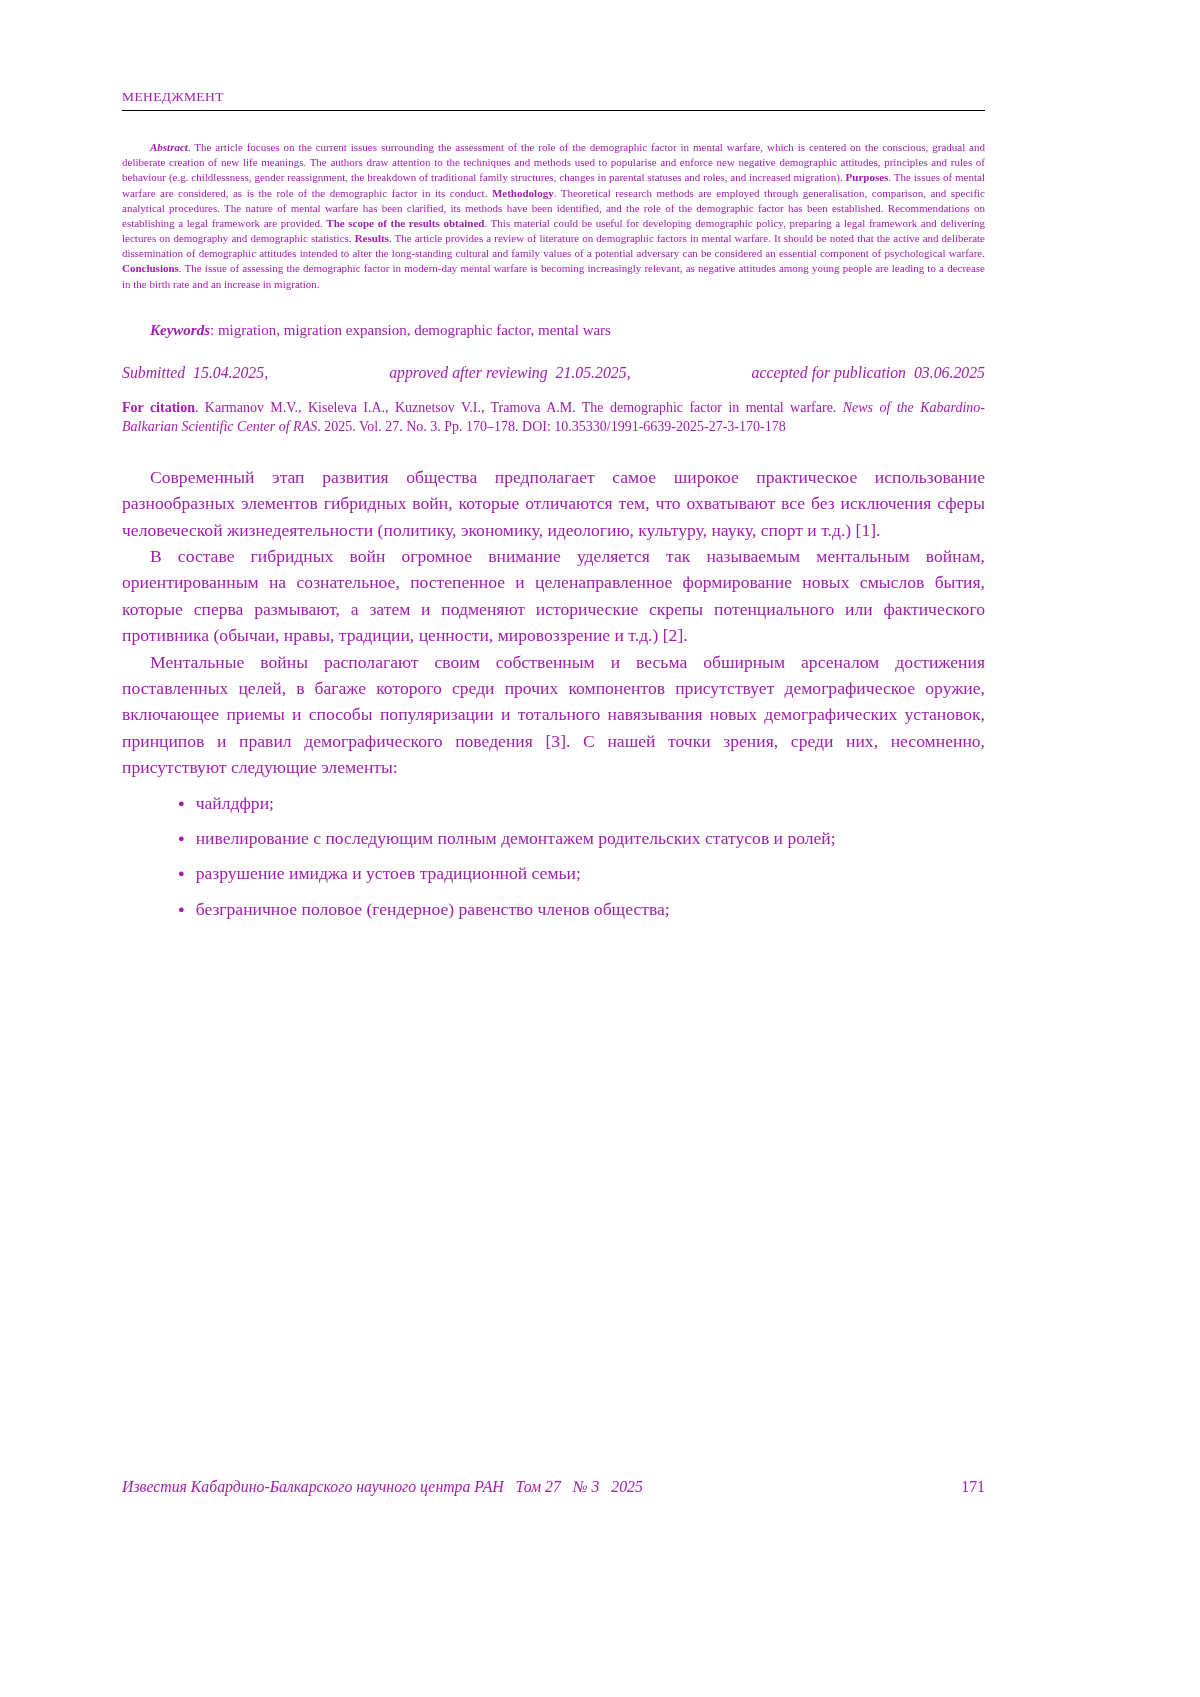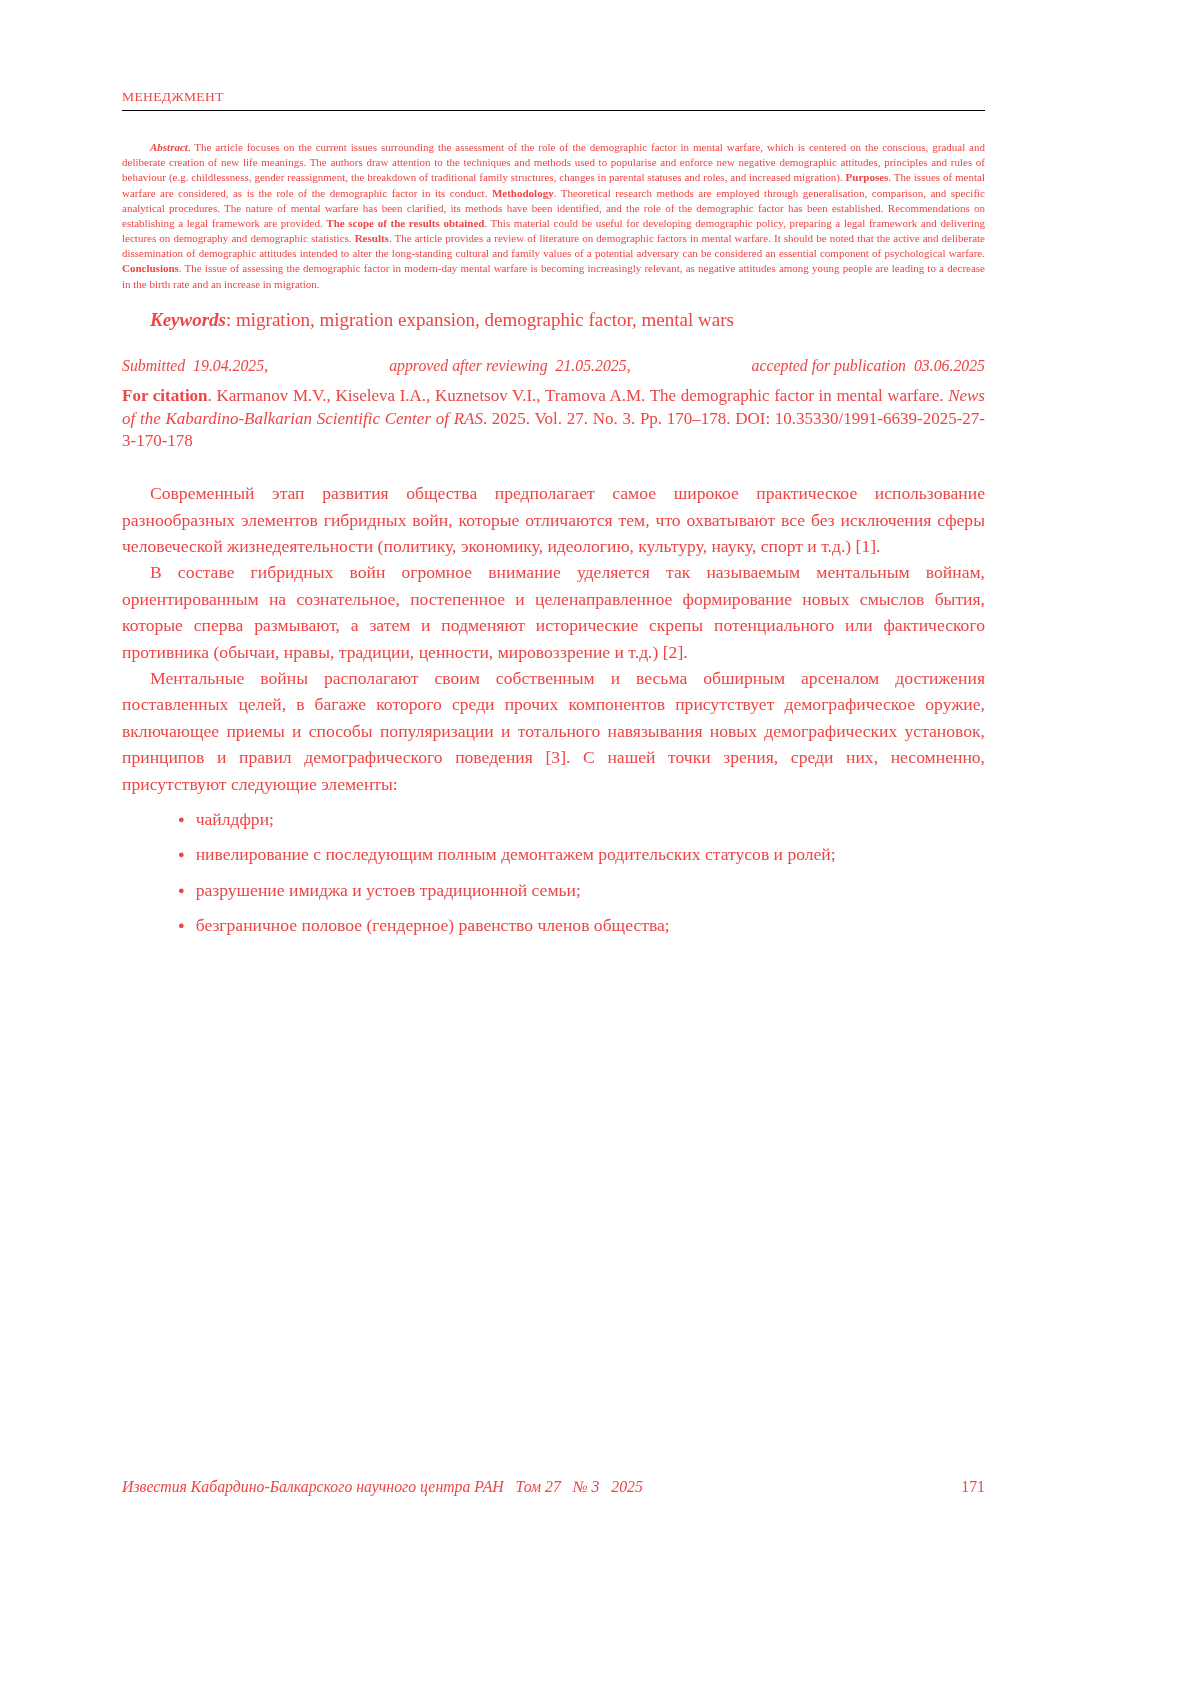--- a/index.html
+++ b/index.html
@@ -3,21 +3,21 @@
 <meta charset="utf-8">
 <style>
   * { margin:0; padding:0; box-sizing:border-box; }
   html,body { background:#ffffff; }
   .page {
     position:relative;
     width:1200px;
     height:1697px;
     background:#ffffff;
     font-family:"Liberation Serif", serif;
-    color:#ef4444;
+    color:#a21caf;
     overflow:hidden;
   }
   .content {
     position:absolute;
     left:122px;
     top:0;
     width:863px;
   }
   .running-head {
     margin-top:89px;
@@ -33,37 +33,37 @@
   span.i  { font-style:italic; }
   span.bi { font-weight:bold; font-style:italic; }
   .abstract {
     margin-top:29px;
     font-size:11px;
     line-height:1.38;
     text-align:justify;
     text-indent:28px;
   }
   .keywords {
-    margin-top:15px;
-    font-size:19px;
+    margin-top:28px;
+    font-size:15px;
     line-height:1.38;
     text-align:justify;
     text-indent:28px;
   }
   .dates {
     margin-top:24px;
     font-size:15.8px;
     font-style:italic;
     display:flex;
     justify-content:space-between;
   }
   .dates span { white-space:pre; }
   .citation {
-    margin-top:10px;
-    font-size:17px;
+    margin-top:17px;
+    font-size:14px;
     line-height:1.34;
     text-align:justify;
   }
   .bodytext { margin-top:27px; }
   .bodytext p {
     font-size:17.6px;
     line-height:1.5;
     text-align:justify;
     text-indent:28px;
   }
@@ -101,21 +101,21 @@
   <div class="content">
 
     <div class="running-head">МЕНЕДЖМЕНТ</div>
     <div class="rule"></div>
 
     <p class="abstract"><span class="bi">Abstract</span><span>. The article focuses on the current issues surrounding the assessment of the role of the demographic factor in mental warfare, which is centered on the conscious, gradual and deliberate creation of new life meanings. The authors draw attention to the techniques and methods used to popularise and enforce new negative demographic attitudes, principles and rules of behaviour (e.g. childlessness, gender reassignment, the breakdown of traditional family structures, changes in parental statuses and roles, and increased migration). </span><span class="b">Purposes</span><span>. The issues of mental warfare are considered, as is the role of the demographic factor in its conduct. </span><span class="b">Methodology</span><span>. Theoretical research methods are employed through generalisation, comparison, and specific analytical procedures. The nature of mental warfare has been clarified, its methods have been identified, and the role of the demographic factor has been established. Recommendations on establishing a legal framework are provided. </span><span class="b">The scope of the results obtained</span><span>. This material could be useful for developing demographic policy, preparing a legal framework and delivering lectures on demography and demographic statistics. </span><span class="b">Results</span><span>. The article provides a review of literature on demographic factors in mental warfare. It should be noted that the active and deliberate dissemination of demographic attitudes intended to alter the long-standing cultural and family values of a potential adversary can be considered an essential component of psychological warfare. </span><span class="b">Conclusions</span><span>. The issue of assessing the demographic factor in modern-day mental warfare is becoming increasingly relevant, as negative attitudes among young people are leading to a decrease in the birth rate and an increase in migration.</span></p>
 
     <p class="keywords"><span class="bi">Keywords</span><span>: migration, migration expansion, demographic factor, mental wars</span></p>
 
     <div class="dates">
-      <span>Submitted  19.04.2025,</span>
+      <span>Submitted  15.04.2025,</span>
       <span>approved after reviewing  21.05.2025,</span>
       <span>accepted for publication  03.06.2025</span>
     </div>
 
     <p class="citation"><span class="b">For citation</span><span>. Karmanov M.V., Kiseleva I.A., Kuznetsov V.I., Tramova A.M. The demographic factor in mental warfare. </span><span class="i">News of the Kabardino-Balkarian Scientific Center of RAS</span><span>. 2025. Vol. 27. No. 3. Pp. 170–178. DOI: 10.35330/1991-6639-2025-27-3-170-178</span></p>
 
     <div class="bodytext">
 
         <p><span>Современный этап развития общества предполагает самое широкое практическое использование разнообразных элементов гибридных войн, которые отличаются тем, что охватывают все без исключения сферы человеческой жизнедеятельности (политику, экономику, идеологию, культуру, науку, спорт и т.д.) [1].</span></p>
 

